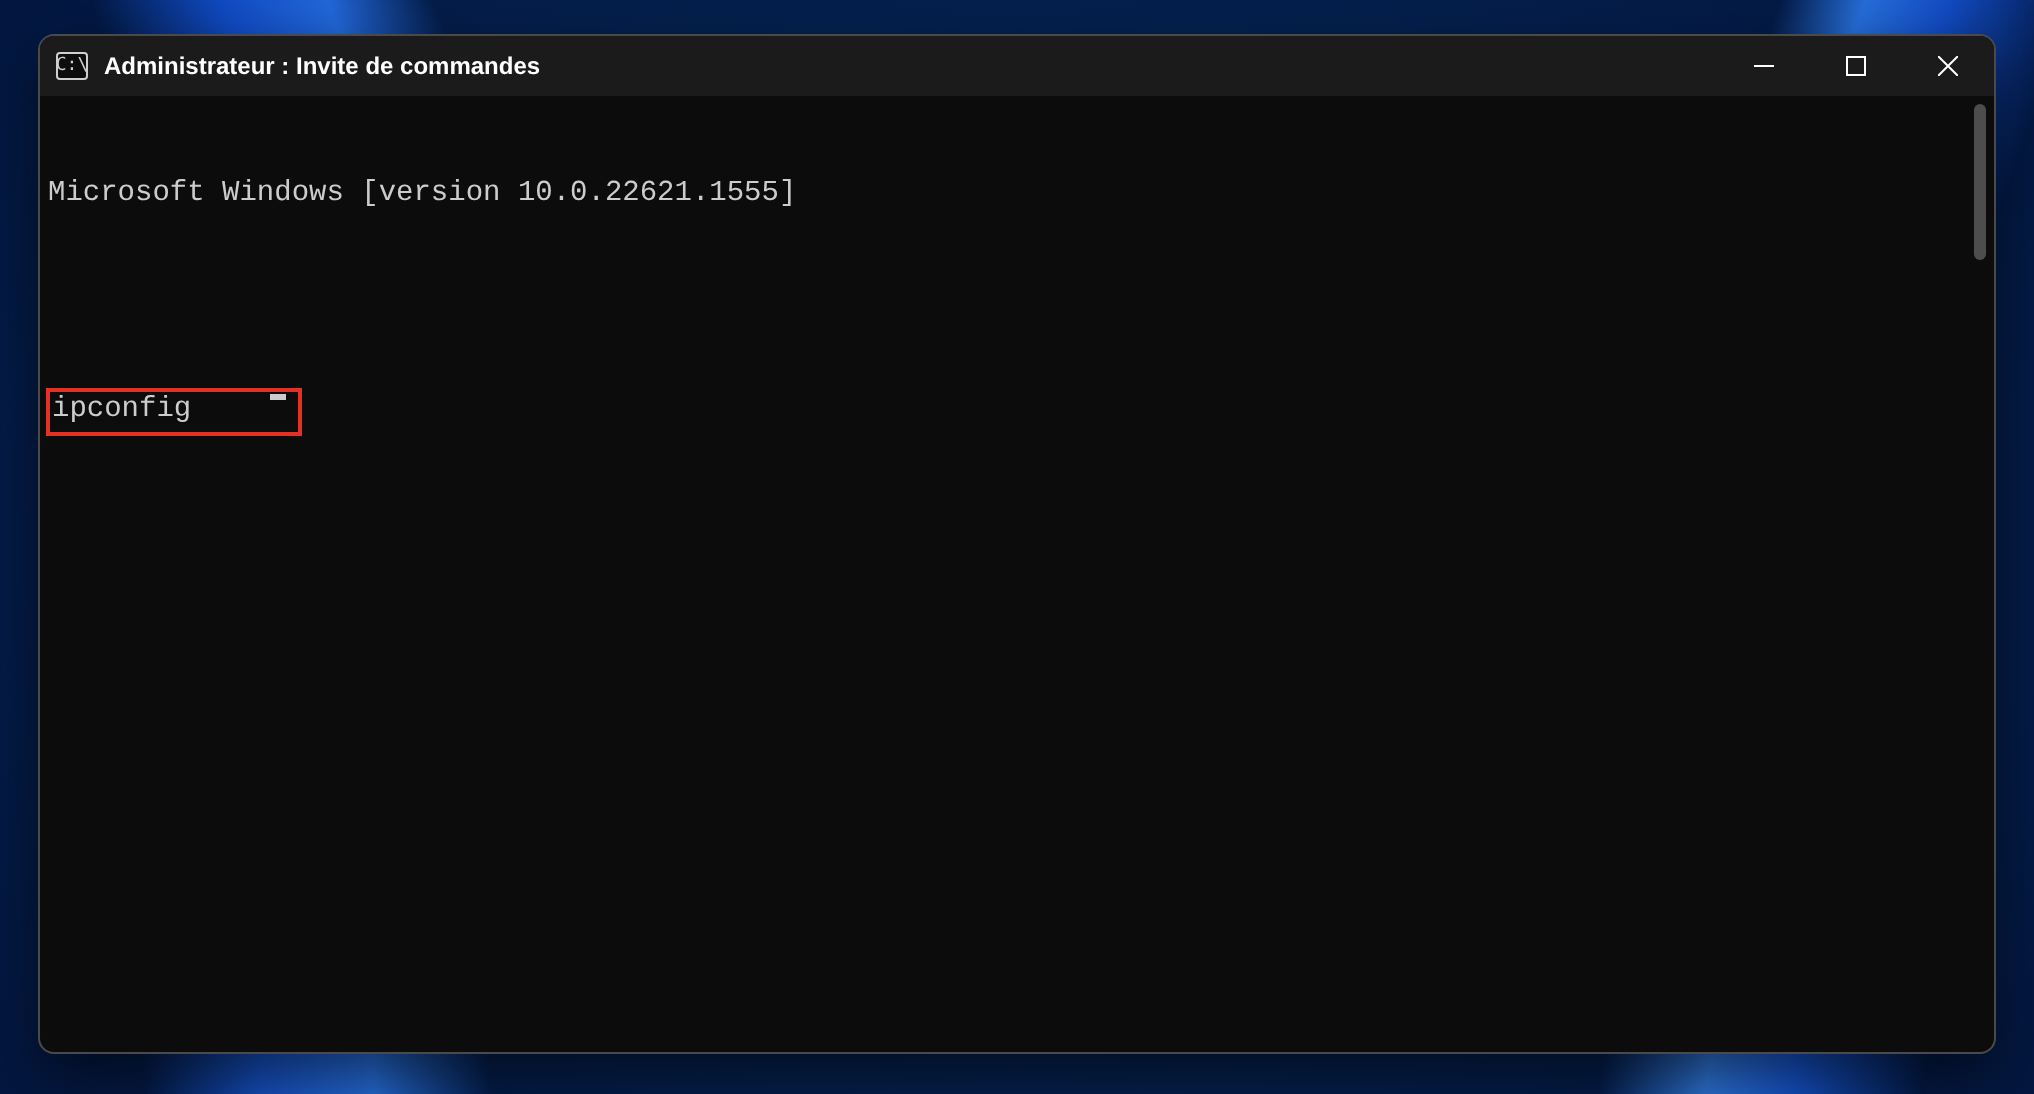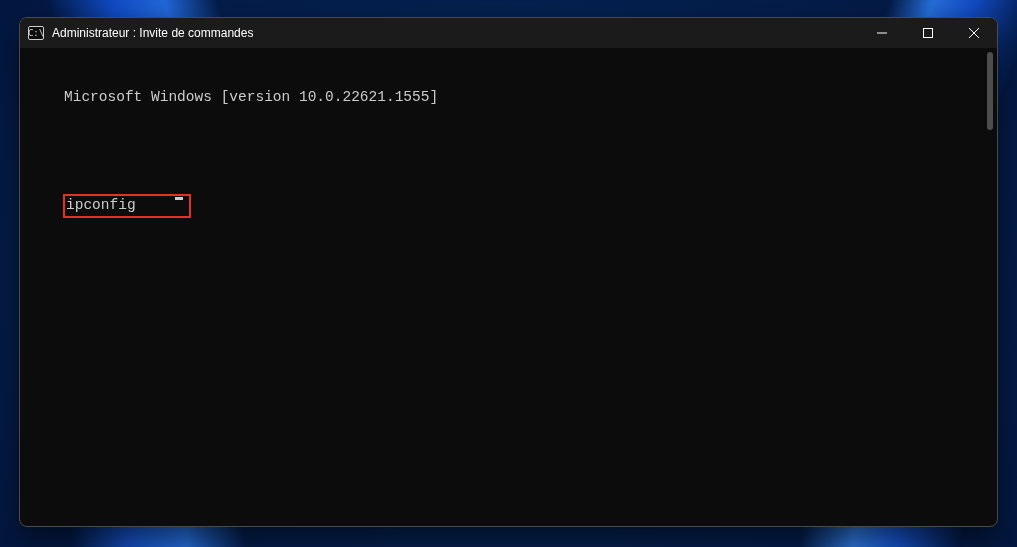--- a/index.html
+++ b/index.html
@@ -44,40 +44,39 @@
       user-select: none;
     }
     .title-left { display: flex; align-items: center; gap: 8px; padding-left: 8px; flex: 1; min-width: 0; }
     .app-icon {
       width: 16px; height: 14px;
       display: inline-flex; align-items: center; justify-content: center;
       font-family: Consolas, monospace; font-size: 9px; line-height: 1;
       border: 1px solid #cfcfcf; color: #cfcfcf; border-radius: 2px;
       background: #0d0d0d;
     }
-    .title-text { white-space: nowrap; overflow: hidden; text-overflow: ellipsis; color: #fff; }
+    .title-text { white-space: nowrap; overflow: hidden; text-overflow: ellipsis; color: #fff; font-weight: bold; }
     .window-controls { display: flex; height: 100%; }
     .win-btn {
       width: 46px; height: 100%;
       display: flex; align-items: center; justify-content: center;
       color: #fff;
     }
     .win-btn svg { stroke: #fff; fill: none; }
 
     .terminal {
       flex: 1;
       position: relative;
       padding: 6px 4px 6px 4px;
       font-family: Consolas, "Courier New", monospace;
       font-size: 14.5px;
       line-height: 17.5px;
       color: #cccccc;
       white-space: pre;
       overflow: hidden;
-      margin-left: 40px;
     }
     .line { display: block; }
     .prompt-line { display: flex; align-items: center; }
     .highlight {
       display: inline-flex; align-items: flex-start;
       border: 2px solid #e53124;
       padding: 1px 6px 1px 1px;
       margin-left: -1px;
       gap: 38px;
     }

